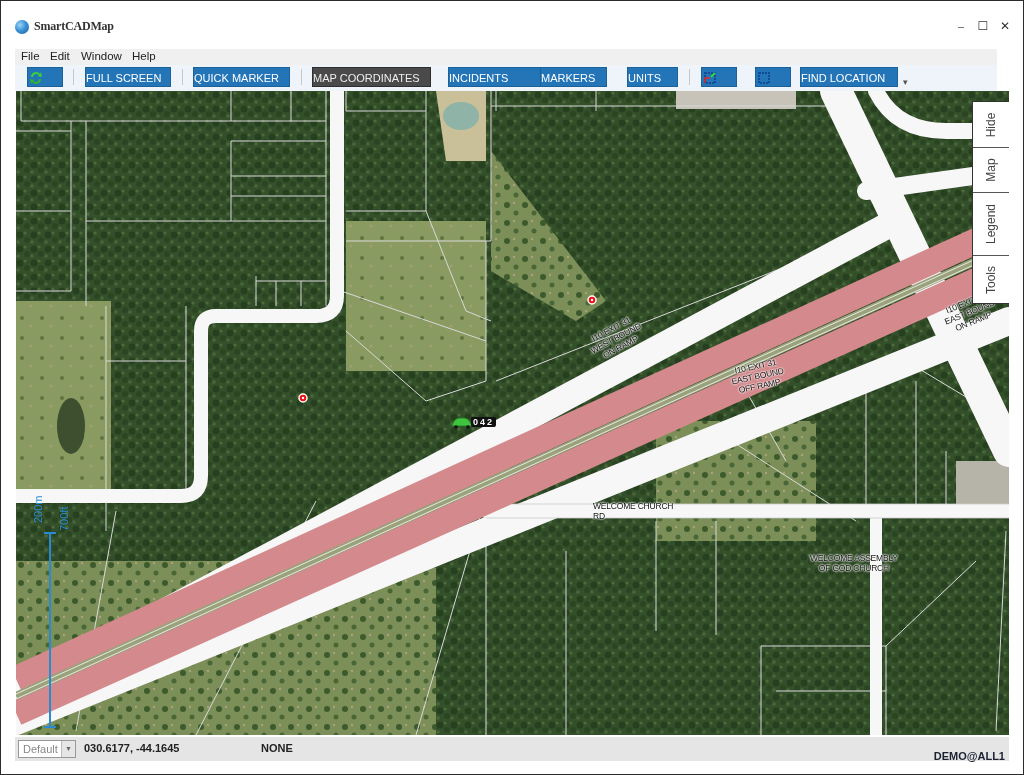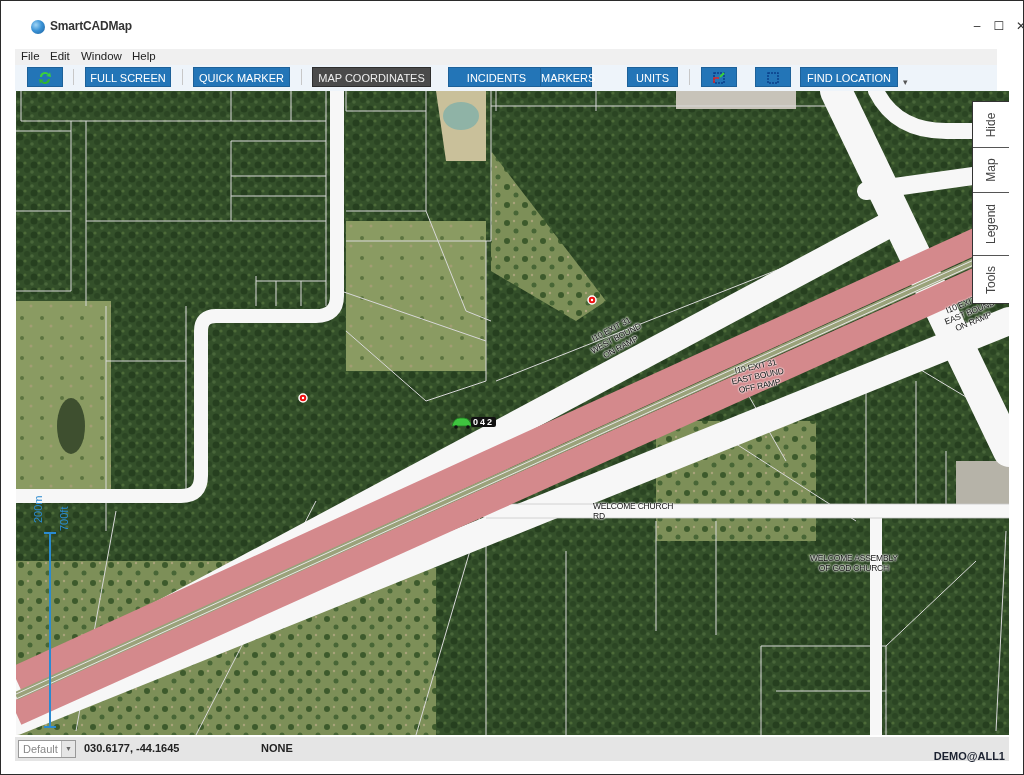--- a/index.html
+++ b/index.html
@@ -1,28 +1,28 @@
 <!DOCTYPE html>
 <html><head>
 <meta charset="utf-8">
 <style>
   html,body{margin:0;padding:0;}
   body{width:1024px;height:775px;background:#fff;position:relative;overflow:hidden;font-family:"Liberation Sans",sans-serif;}
   .window{position:absolute;left:0;top:0;width:1022px;height:773px;border:1px solid #2b2b2b;background:#fff;}
-  .titlebar{position:absolute;left:16px;top:0;right:0;height:44px;background:#fff;}
+  .titlebar{position:absolute;left:0;top:0;right:0;height:44px;background:#fff;font-family:Liberation Serif, serif;}
   .app-icon{position:absolute;left:14px;top:19px;width:14px;height:14px;border-radius:50%;background:radial-gradient(circle at 35% 35%,#9fd4f5 0,#3b93d6 45%,#1a5e9c 100%);}
   .app-title{position:absolute;left:33px;top:18px;font-size:12px;color:#333;font-weight:bold;letter-spacing:-0.2px;}
   .win-ctrl{position:absolute;top:16px;width:20px;height:18px;font-size:12px;color:#333;text-align:center;line-height:18px;cursor:default;}
   .min{left:950px;}
   .max{left:972px;}
   .close{left:994px;}
   .menubar{position:absolute;left:14px;top:48px;width:982px;height:16px;background:#f0f0f0;}
   .menu-item{position:absolute;top:1px;font-size:11.5px;color:#222;}
   .toolbar{position:absolute;left:14px;top:64px;width:982px;height:26px;background:#eef4fa;}
-  .tbtn{position:absolute;top:2px;height:20px;background:#2375b7;color:#fff;font-size:11px;line-height:20px;text-align:center;border:1px solid #1d6199;box-sizing:border-box;}
+  .tbtn{position:absolute;top:2px;height:20px;background:#2375b7;color:#fff;font-size:11px;line-height:20px;border:1px solid #1d6199;box-sizing:border-box;}
   .tbtn.dark{background:#4a4a4a;border-color:#2e2e2e;color:#eee;}
   .sep{position:absolute;top:4px;width:1px;height:16px;background:#c8c8c8;}
   .overflow{position:absolute;left:888px;top:12px;font-size:9px;color:#555;}
   .map{position:absolute;left:15px;top:90px;width:993px;height:644px;overflow:hidden;background:#3f5a2b;}
   .map svg{position:absolute;left:0;top:0;}
   .maplabel{position:absolute;font-size:8.5px;color:#111;line-height:10px;text-align:center;text-shadow:0 0 2px #fff,0 0 2px #fff,0 0 2px #fff;letter-spacing:-0.2px;}
   .sidetabs{position:absolute;left:956px;top:10px;width:36px;border:1px solid #333;background:#fff;}
   .sidetab{position:relative;width:36px;border-bottom:1px solid #555;background:#fff;cursor:pointer;}
   .sidetab:last-child{border-bottom:none;}
   .sidetab span{position:absolute;left:50%;top:50%;transform:translate(-50%,-50%) rotate(-90deg);font-size:12px;color:#444;white-space:nowrap;}
@@ -63,21 +63,21 @@
         <path d="M13 9 A5 5 0 0 1 4 12 L3 14 L2 9 L7 10 L5 11 A3.5 3.5 0 0 0 11 9 Z" fill="#2fb52f"></path>
       </svg>
     </div>
     <div class="sep" style="left:58px"></div>
     <div class="tbtn" style="left:70px;width:86px">FULL SCREEN</div>
     <div class="sep" style="left:167px"></div>
     <div class="tbtn" style="left:178px;width:97px">QUICK MARKER</div>
     <div class="sep" style="left:286px"></div>
     <div class="tbtn dark" style="left:297px;width:119px">MAP COORDINATES</div>
     <div class="tbtn" style="left:433px;width:97px">INCIDENTS</div>
-    <div class="tbtn" style="left:525px;width:52px">MARKERS</div>
+    <div class="tbtn" style="left:525px;width:67px">MARKERS</div>
     <div class="tbtn" style="left:612px;width:51px">UNITS</div>
     <div class="sep" style="left:674px"></div>
     <div class="tbtn" style="left:686px;width:36px">
       <svg width="16" height="16" viewBox="0 0 16 16" style="margin-top:2px">
         <rect x="3" y="3" width="10" height="10" fill="none" stroke="#0b3f8a" stroke-width="1.5" stroke-dasharray="2 1"></rect>
         <path d="M3 13 L3 8 L8 8" fill="none" stroke="#e02424" stroke-width="1.5"></path>
         <path d="M9 7 L13 3" stroke="#3bd13b" stroke-width="2"></path>
       </svg>
     </div>
     <div class="tbtn" style="left:740px;width:36px">

